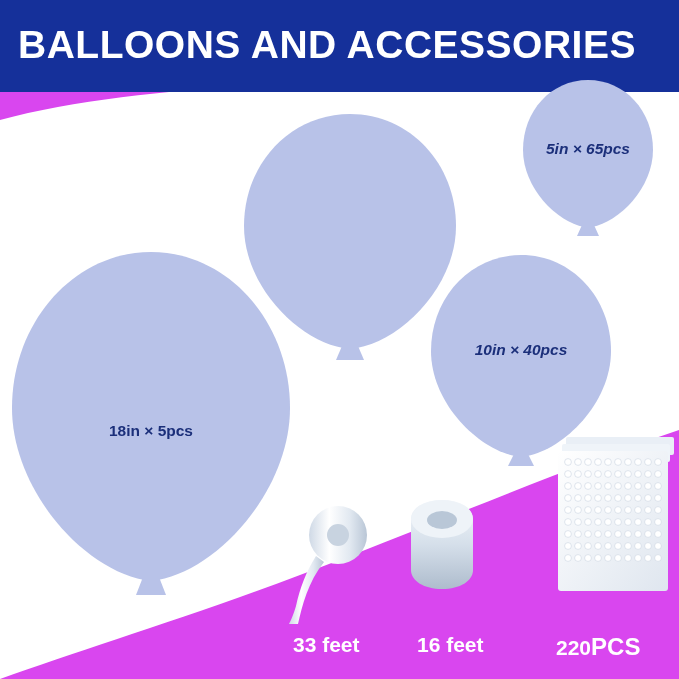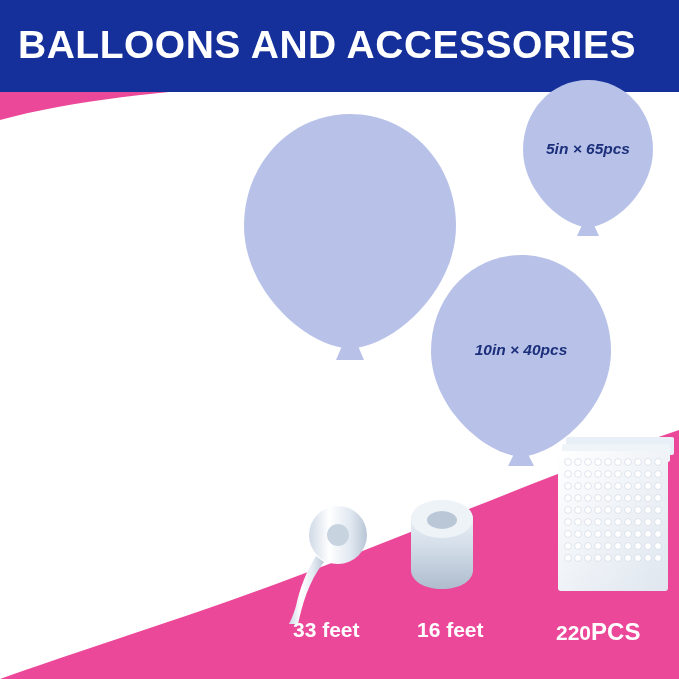--- a/index.html
+++ b/index.html
@@ -10,21 +10,21 @@
     width: 679px;
     height: 679px;
     font-family: "Liberation Sans", sans-serif;
     background: #ffffff;
     overflow: hidden;
   }
   #stage {
     position: relative;
     width: 679px;
     height: 679px;
-    background: #ec4899;
+    background: #d946ef;
     overflow: hidden;
   }
   
   .top-band {
     position: absolute;
     left: 0; top: 0;
     width: 679px; height: 92px;
     background: #15309a;
   }
   .title {
@@ -61,40 +61,49 @@
     white-space: nowrap;
     text-align: center;
   }
   .prod-label {
     position: absolute;
     color: #ffffff;
     font-weight: bold;
     font-size: 21px;
     white-space: nowrap;
     font-family: "Liberation Sans", sans-serif;
+    margin-top: 15px;
   }
   .prod-label .sm {
     font-size: 24px;
   }
 </style>
 </head>
 <body>
 
 <div id="stage">
 
   <svg class="white-area" width="679" height="679" viewBox="0 0 679 679" xmlns="http://www.w3.org/2000/svg">
     <path d="M 0,679 L 0,120 C 120,88 300,80 420,86 C 520,91 600,96 679,88 L 679,430
              C 560,470 420,530 300,575 C 180,620 80,650 0,679 Z" fill="#ffffff"></path>
   </svg>
 
   <div class="top-band"></div>
   <div class="title">BALLOONS AND ACCESSORIES</div>
 
   <div class="balloon-layer">
 
+    <div class="balloon" style="left:6px; top:250px; width:290px; height:350px;">
+      <svg width="290" height="350" viewBox="0 0 290 350" xmlns="http://www.w3.org/2000/svg">
+        <path d="M145,2 C 222,2 284,72 284,158 C 284,238 215,318 152,330
+                 L 138,330 C 75,318 6,238 6,158 C 6,72 68,2 145,2 Z" fill="#b8c2e8"></path>
+        <path d="M137,327 L153,327 L160,345 L130,345 Z" fill="#b8c2e8"></path>
+      </svg>
+      <div class="label" style="left:0; top:172px; width:290px;">18in × 5pcs</div>
+    </div>
 
     <div class="balloon" style="left:240px; top:112px; width:220px; height:250px;">
       <svg width="220" height="250" viewBox="0 0 220 250" xmlns="http://www.w3.org/2000/svg">
         <path d="M110,2 C 170,2 216,52 216,114 C 216,174 162,228 117,236
                  L 103,236 C 58,228 4,174 4,114 C 4,52 50,2 110,2 Z" fill="#b8c2e8"></path>
         <path d="M102,234 L118,234 L124,248 L96,248 Z" fill="#b8c2e8"></path>
       </svg>
     </div>
 
     <div class="balloon" style="left:428px; top:253px; width:186px; height:215px;font-style:italic;">

